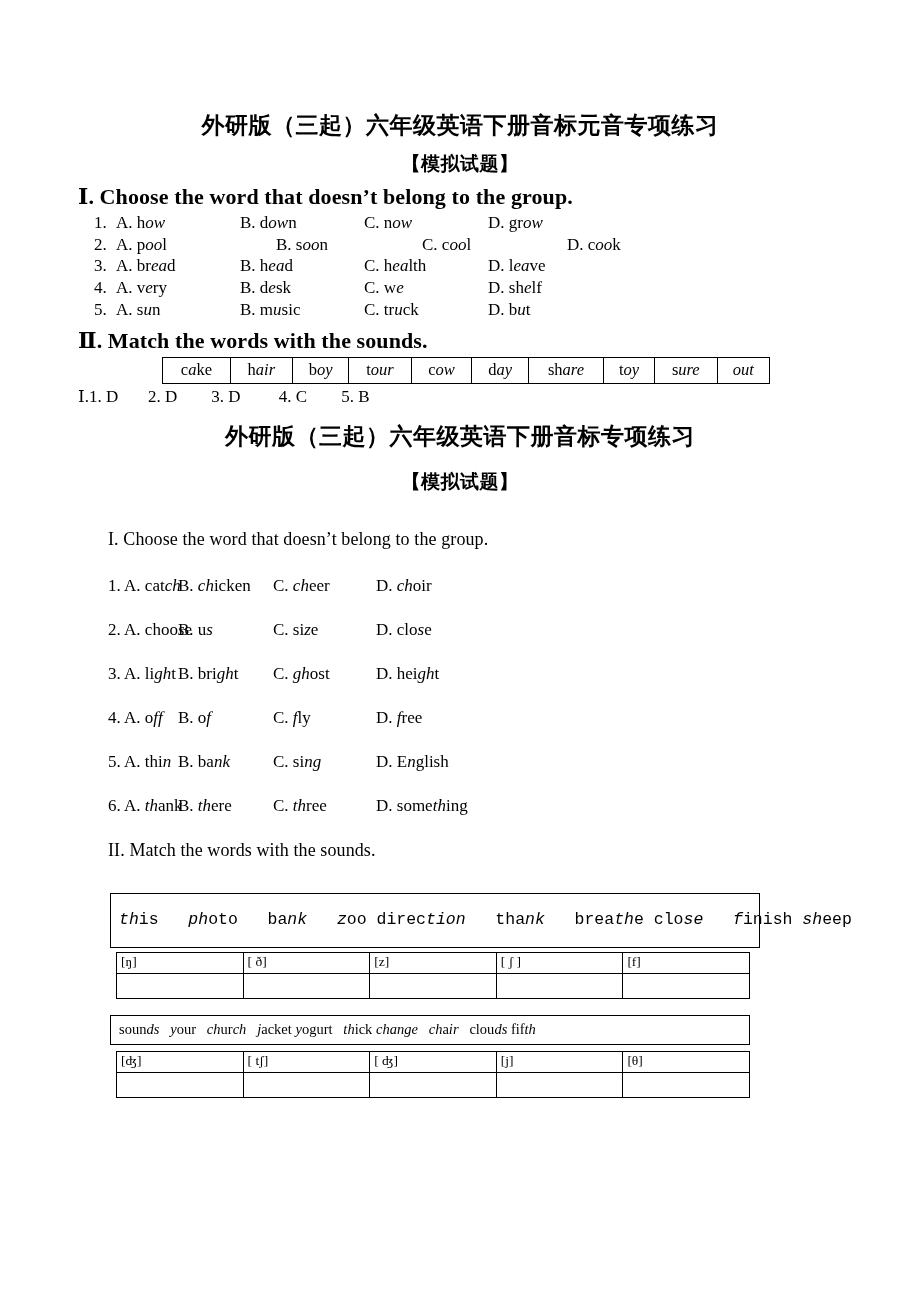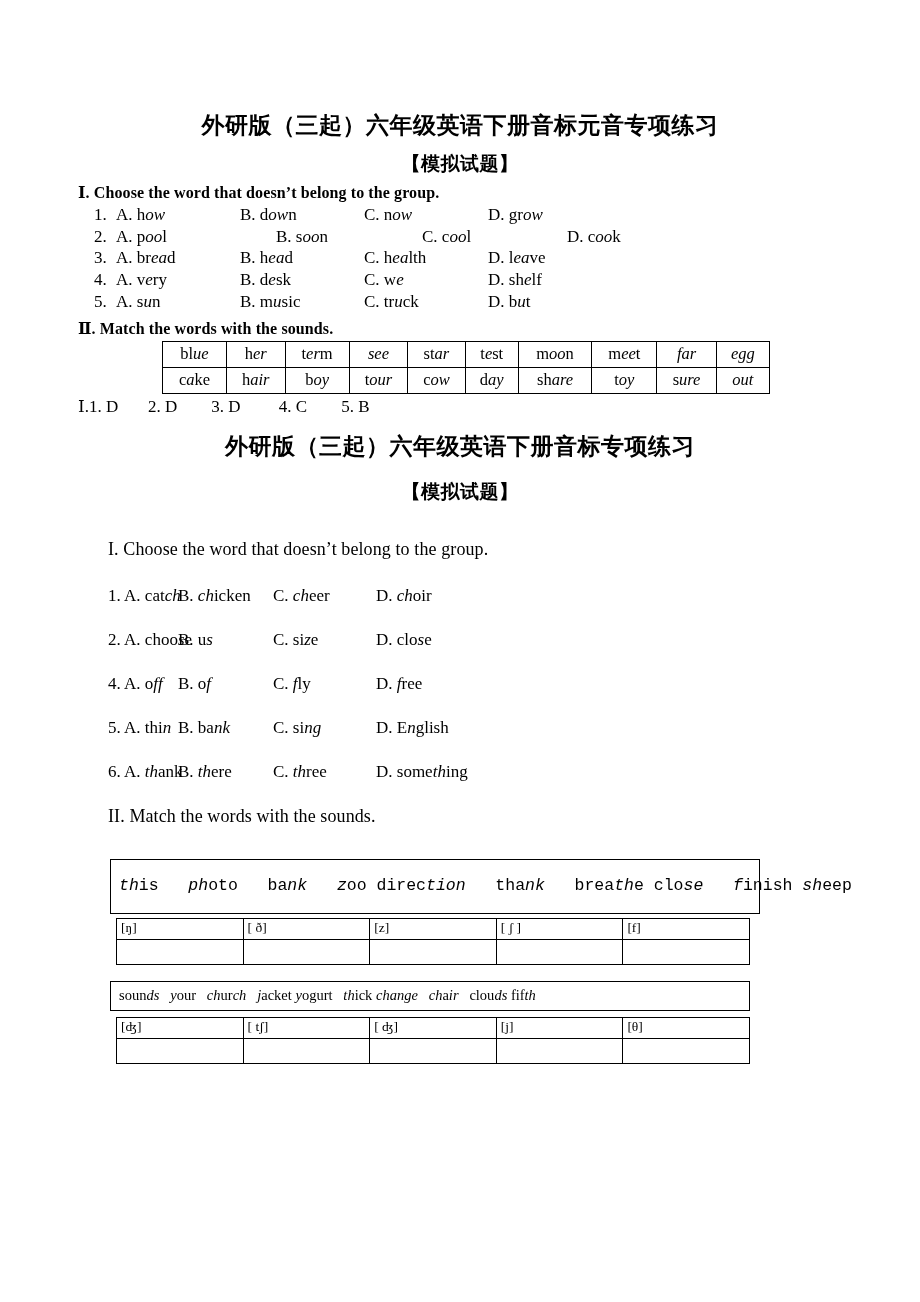--- a/index.html
+++ b/index.html
@@ -35,21 +35,21 @@
   .bracket-title {
     text-align: center;
     font-size: 19px;
     font-weight: bold;
     margin-top: 10px;
     letter-spacing: 0.5px;
   }
 
   
   .sec-head {
-    font-size: 16px;
+    font-size: 22px;
     font-weight: bold;
     margin: 6px 0 0 0;
     letter-spacing: 0.1px;
   }
   .sec-head-2 {
     font-size: 18px;
     font-weight: normal;
     letter-spacing: 0.1px;
   }
 
@@ -199,32 +199,20 @@
       <span class="opt opt-b">B. m<i>u</i>sic</span>
       <span class="opt opt-c">C. tr<i>u</i>ck</span>
       <span class="opt opt-d">D. b<i>u</i>t</span>
     </div>
   </div>
 
   <div class="sec-head">Ⅱ. Match the words with the sounds.</div>
 
   <table class="wordbank wb-1">
     <tbody>
-        <tr>
-      <td>bl<i>ue</i></td>
-      <td>h<i>er</i></td>
-      <td>t<i>er</i>m</td>
-      <td><i>see</i></td>
-      <td>st<i>ar</i></td>
-      <td>t<i>e</i>st</td>
-      <td>m<i>oo</i>n</td>
-      <td>m<i>ee</i>t</td>
-      <td><i>far</i></td>
-      <td><i>egg</i></td>
-    </tr>
     <tr>
       <td>c<i>a</i>ke</td>
       <td>h<i>air</i></td>
       <td>b<i>oy</i></td>
       <td>t<i>our</i></td>
       <td>c<i>ow</i></td>
       <td>d<i>ay</i></td>
       <td>sh<i>are</i></td>
       <td>t<i>oy</i></td>
       <td>s<i>ure</i></td>
@@ -247,20 +235,26 @@
       <span class="o-c">C. <i>ch</i>eer</span>
       <span class="o-d">D. <i>ch</i>oir</span>
     </div>
     <div class="q-row-2">
       <span class="num">2. A. choo<i>s</i>e</span>
       <span class="o-b">B. u<i>s</i></span>
       <span class="o-c">C. si<i>z</i>e</span>
       <span class="o-d">D. clo<i>s</i>e</span>
     </div>
     <div class="q-row-2">
+      <span class="num">3. A. li<i>gh</i>t</span>
+      <span class="o-b">B. bri<i>gh</i>t</span>
+      <span class="o-c">C. <i>gh</i>ost</span>
+      <span class="o-d">D. hei<i>gh</i>t</span>
+    </div>
+    <div class="q-row-2">
       <span class="num">4. A. o<i>ff</i></span>
       <span class="o-b">B. o<i>f</i></span>
       <span class="o-c">C.<i> f</i>ly</span>
       <span class="o-d">D. <i>f</i>ree</span>
     </div>
     <div class="q-row-2">
       <span class="num">5. A. thi<i>n</i></span>
       <span class="o-b">B. ba<i>nk</i></span>
       <span class="o-c">C. si<i>ng</i></span>
       <span class="o-d">D. E<i>n</i>glish</span>

